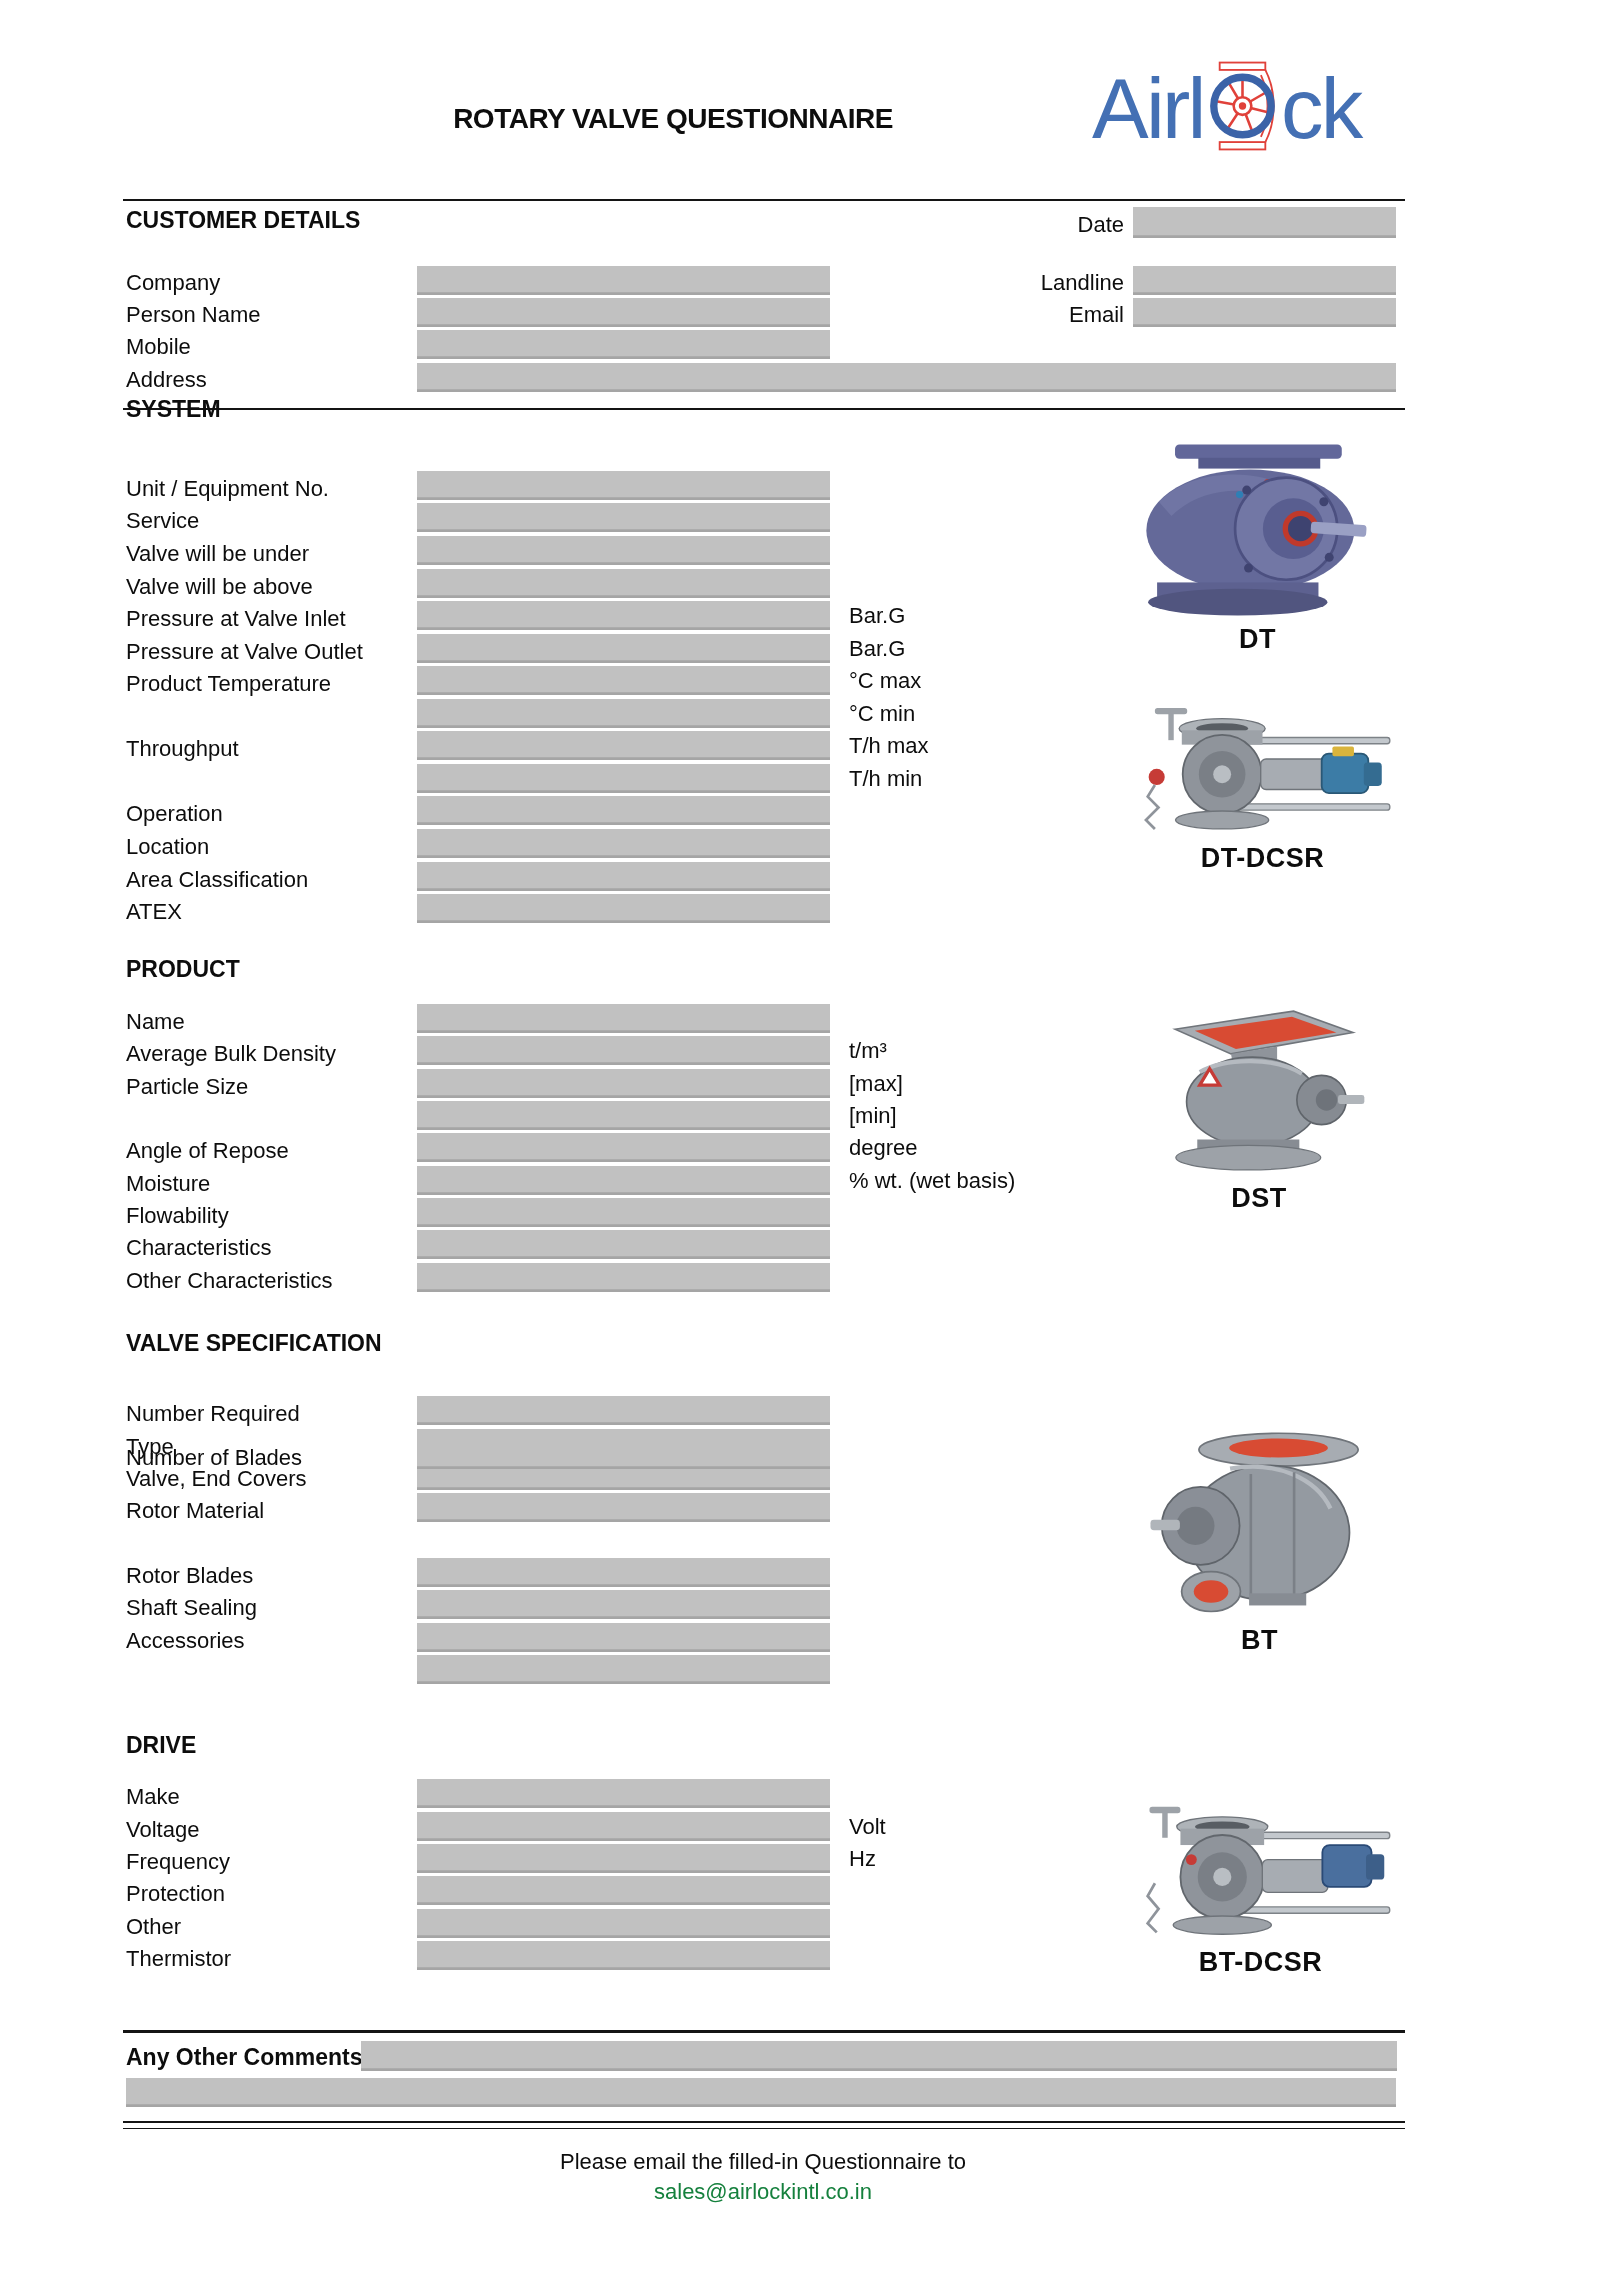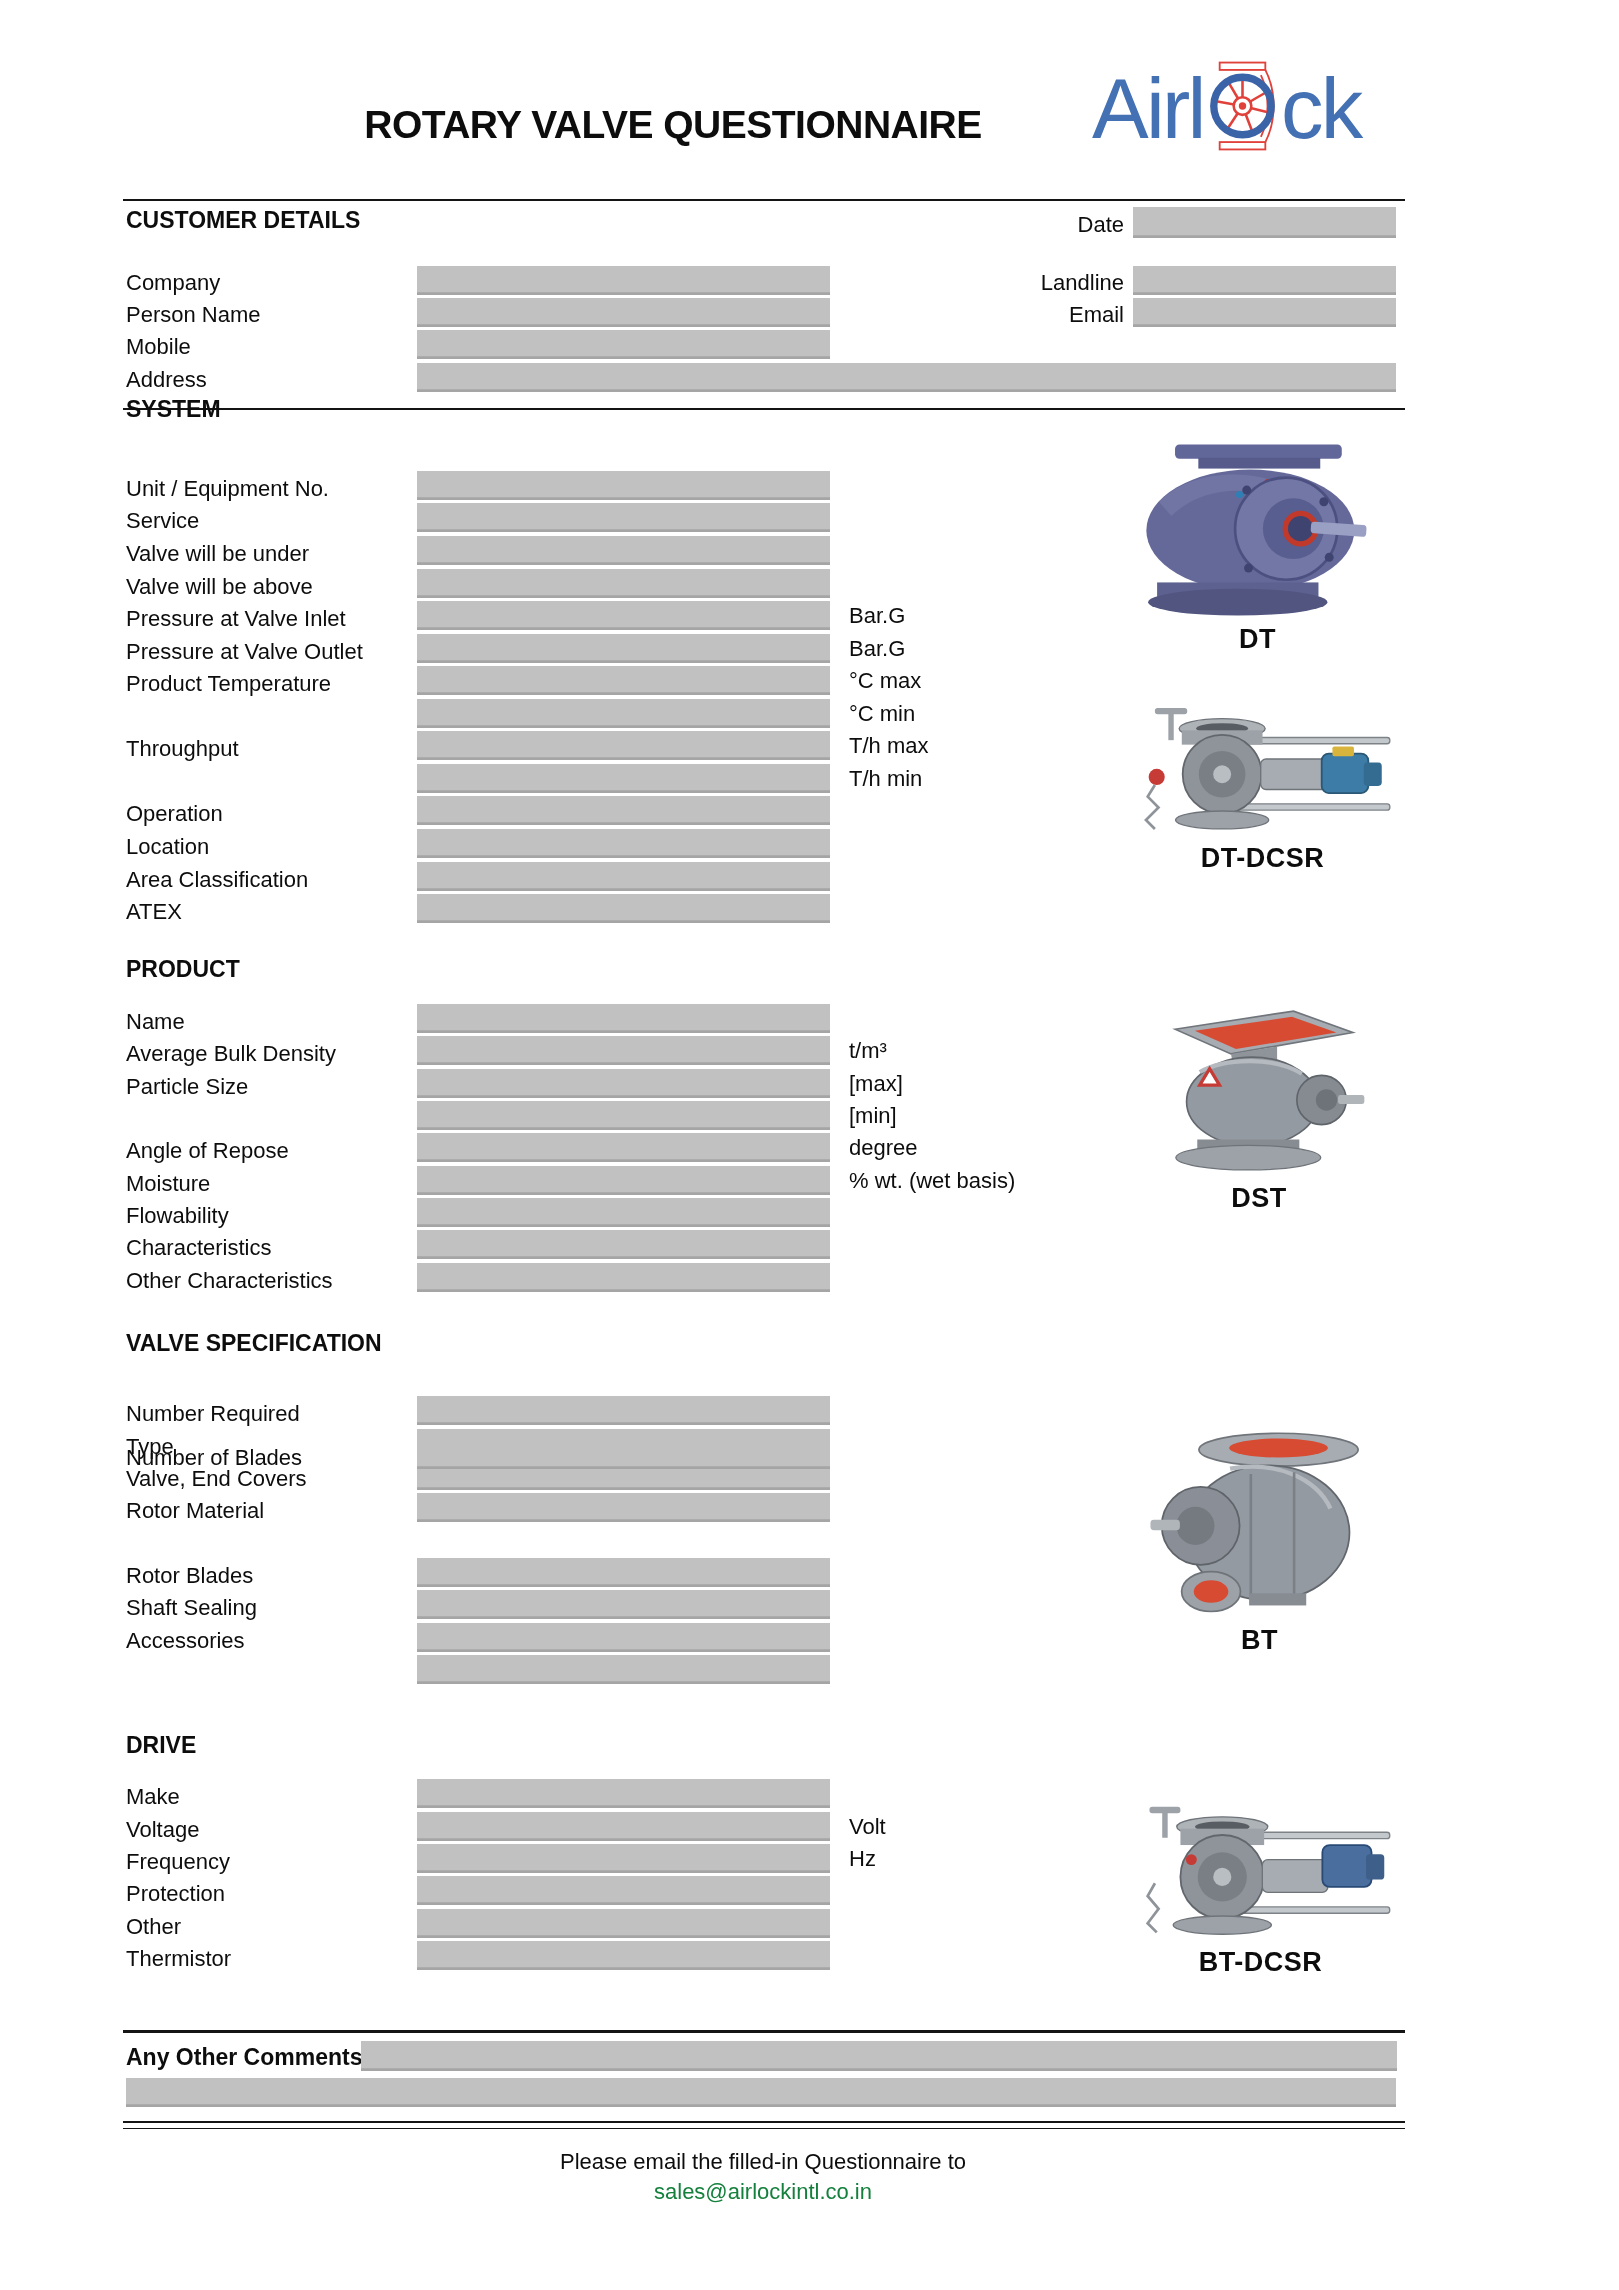--- a/index.html
+++ b/index.html
@@ -8,21 +8,21 @@
     font-family:"Liberation Sans",sans-serif;color:#0d0d0d;overflow:hidden;
   }
   .abs{position:absolute;}
   
   .rule{position:absolute;left:123px;width:1282px;border-top:2.8px solid #141414;}
   .rule-thick{border-top:3.7px solid #141414;}
   .rule-double{position:absolute;left:123px;width:1282px;height:4.6px;
     border-top:2.8px solid #141414;border-bottom:1.8px solid #141414;}
   
   #title{position:absolute;left:673px;top:103px;transform:translateX(-50%);
-    margin:0;font-size:39px;font-weight:700;letter-spacing:-0.5px;white-space:nowrap;}
+    margin:0;font-size:28px;font-weight:700;letter-spacing:-0.5px;white-space:nowrap;}
   #logo{position:absolute;left:1092px;top:48px;height:100px;display:flex;align-items:flex-end;}
   #logo .lg-txt{font-size:85px;line-height:.92;font-weight:400;color:#4470b4;letter-spacing:-2.8px;}
   #logo svg{display:block;margin:0 -1.8px -5.5px -1.8px;}
   
   .sec-heading{position:absolute;left:126px;margin:0;font-size:23px;font-weight:700;white-space:nowrap;}
   
   .static-label{position:absolute;font-size:22px;line-height:29px;white-space:nowrap;}
   .static-label.right{text-align:right;}
   .fbox{position:absolute;background:#c1c1c1;box-shadow:inset 0 -2.8px 0 rgba(0,0,0,.14);}
   .form-row{position:absolute;left:0;top:0;width:1408px;height:29px;}

